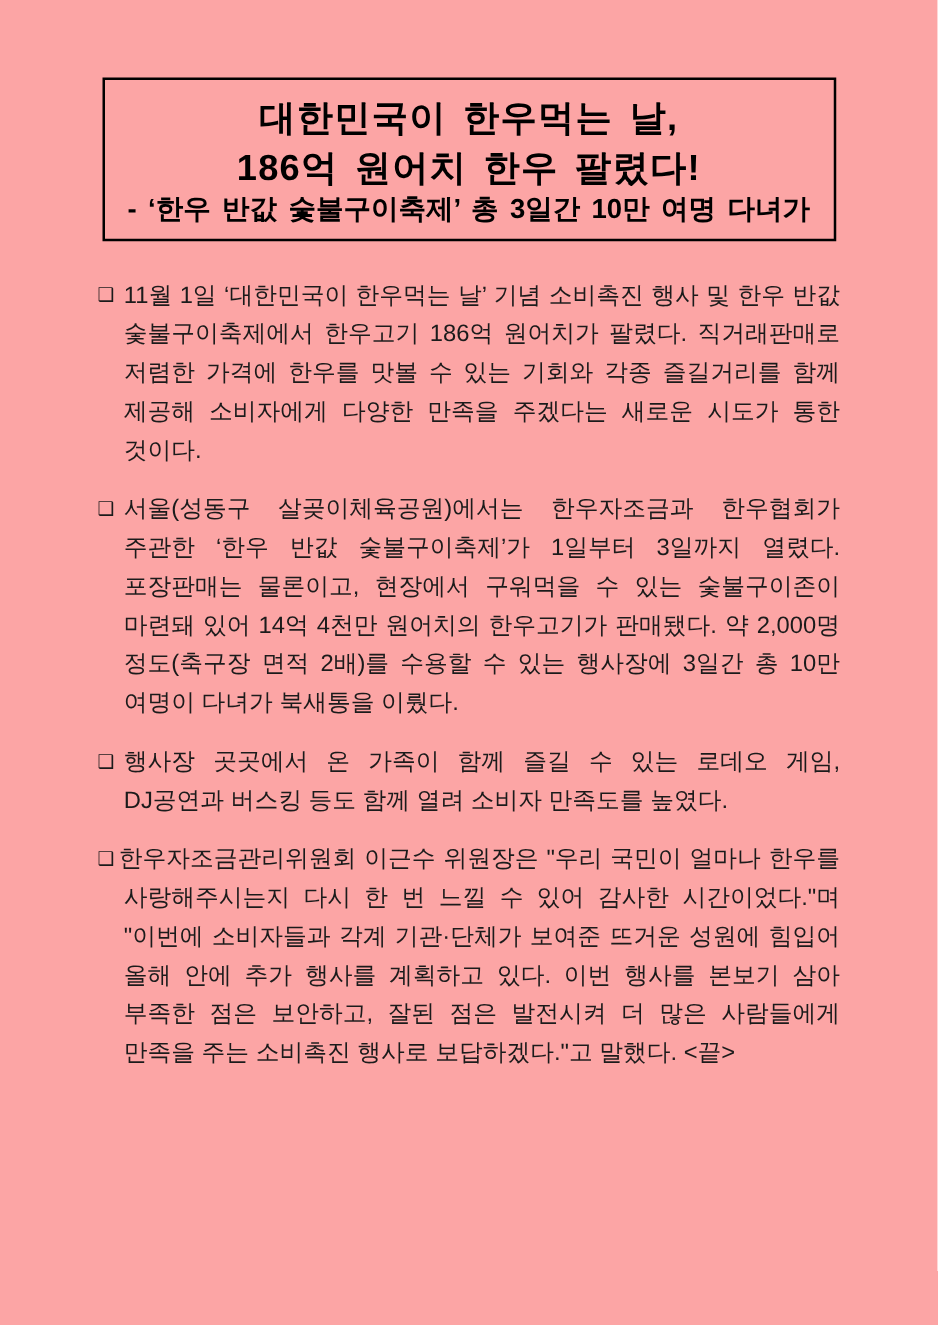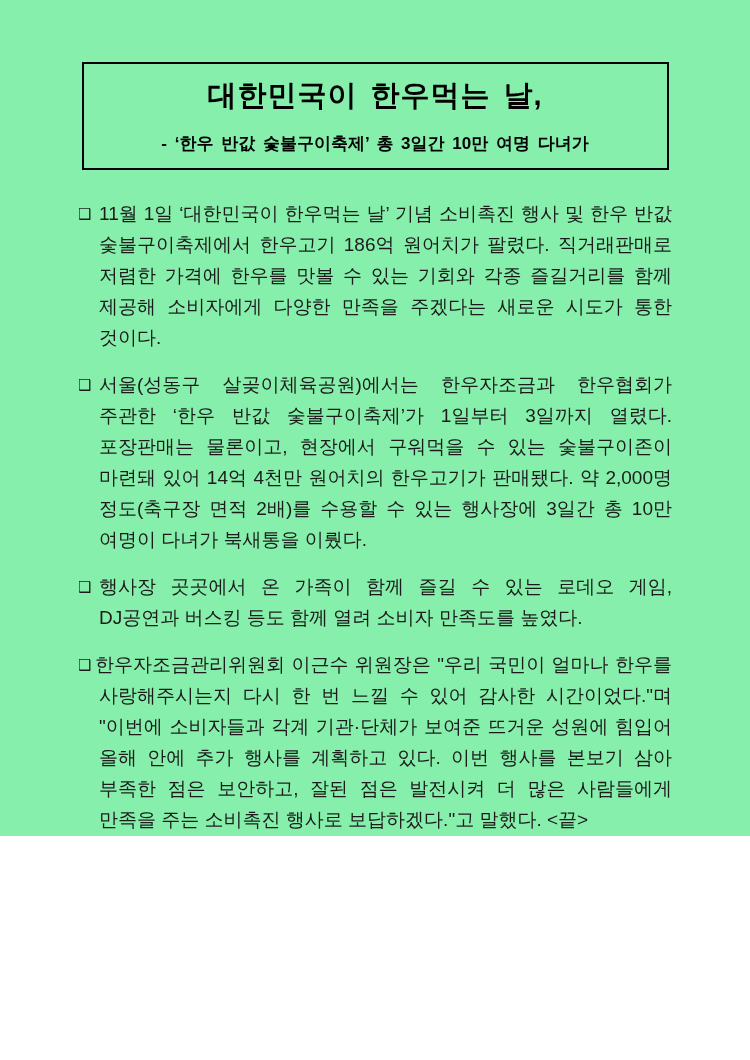--- a/index.html
+++ b/index.html
@@ -4,44 +4,44 @@
 <style>
   * { margin: 0; padding: 0; box-sizing: border-box; }
   html, body { background: #ffffff; }
   body {
     font-family: "Liberation Sans", "DejaVu Sans", sans-serif;
     color: #1b1b1b;
   }
   .page {
     position: relative;
     width: 750px;
-    height: 836px;
-    background: #86efac;
+    height: 1060px;
+    background: #fca5a5;
     overflow: hidden;
   }
   .title-box {
     width: 587px;
     margin: 62px auto 0 auto;
     border: 2px solid #000000;
     text-align: center;
     padding: 11px 10px 12px 10px;
   }
   .title-line {
     font-size: 29px;
     font-weight: 700;
     line-height: 40px;
     color: #000000;
     letter-spacing: 1px;
     word-spacing: 4px;
   }
   .subtitle {
-    font-size: 17px;
+    font-size: 22px;
     font-weight: 700;
     line-height: 24px;
-    margin-top: 17px;
+    margin-top: 0;
     color: #000000;
     word-spacing: 3px;
   }
   .content {
     width: 594px;
     margin: 28px auto 0 auto;
   }
   .para {
     font-size: 19px;
     line-height: 31px;
@@ -65,20 +65,21 @@
   .para.tight .bullet { width: 17px; }
   .ptext { color: #1b1b1b; }
 </style>
 </head>
 <body>
 
 <div class="page">
 
   <div class="title-box">
     <div class="title-line">대한민국이 한우먹는 날,</div>
+    <div class="title-line">186억 원어치 한우 팔렸다!</div>
     <div class="subtitle">- ‘한우 반값 숯불구이축제’ 총 3일간 10만 여명 다녀가</div>
   </div>
 
   <div class="content">
 
     <div class="para">
       <span class="bullet">❑</span><span class="ptext">11월 1일 ‘대한민국이 한우먹는 날’ 기념 소비촉진 행사 및 한우 반값 숯불구이축제에서 한우고기 186억 원어치가 팔렸다. 직거래판매로 저렴한 가격에 한우를 맛볼 수 있는 기회와 각종 즐길거리를 함께 제공해 소비자에게 다양한 만족을 주겠다는 새로운 시도가 통한 것이다.</span>
     </div>
 
 

